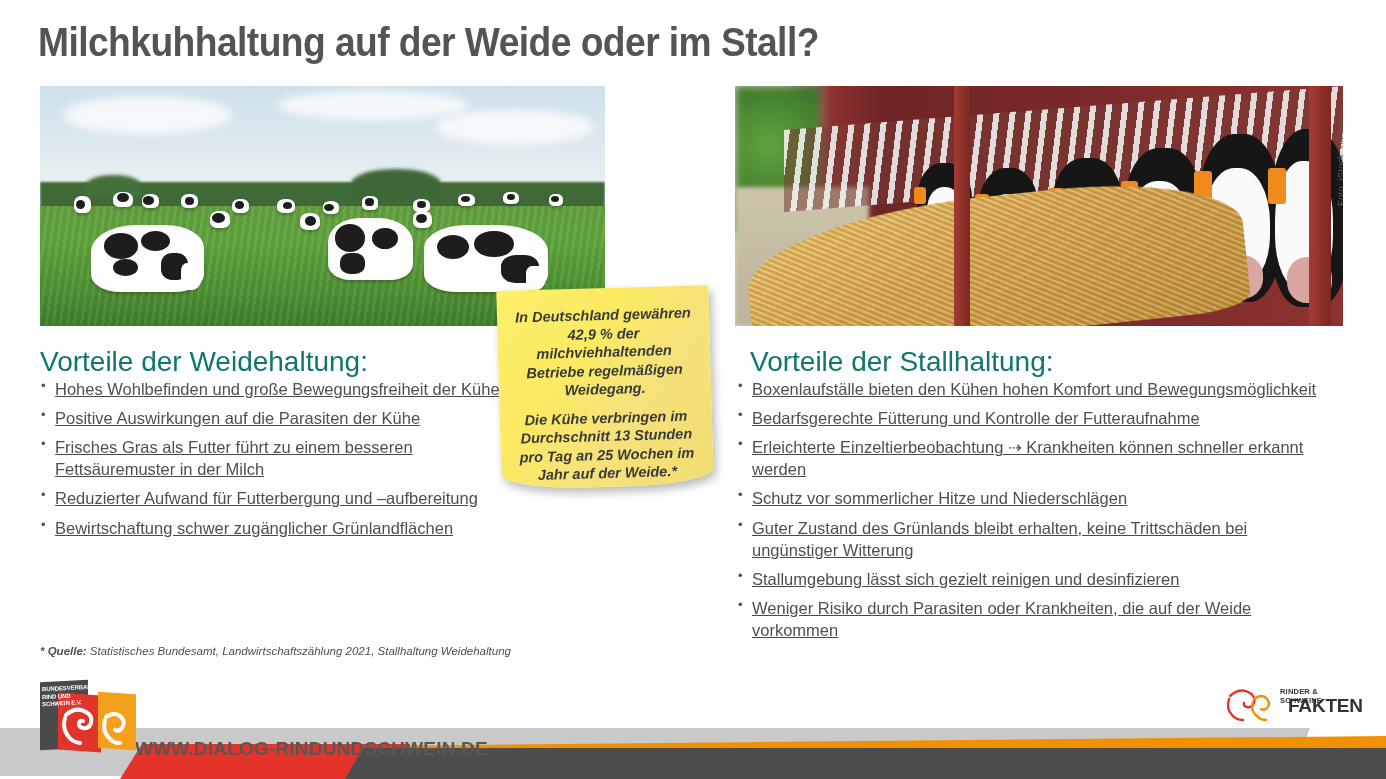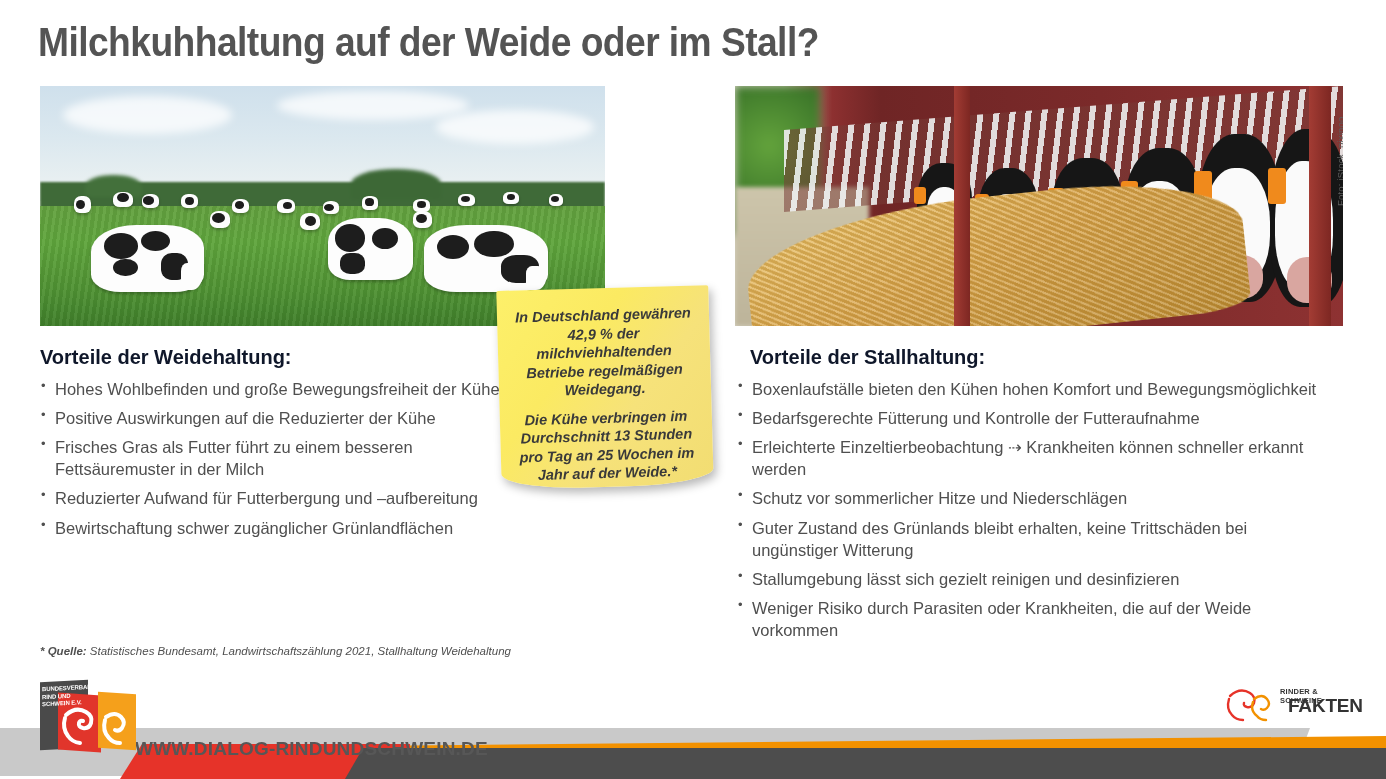--- a/index.html
+++ b/index.html
@@ -223,29 +223,30 @@
     color: #5e5e5e;
     white-space: nowrap;
     transform: rotate(-90deg);
     transform-origin: left top;
     letter-spacing: 0.2px;
   }
 
   
   .col-heading {
     position: absolute;
-    font-size: 20px;
-    font-weight: bold;
-    color: #0f172a;
+    font-size: 28px;
+    font-weight: normal;
+    color: #0f766e;
   }
   .bullets {
     position: absolute;
     margin: 0;
     padding: 0;
     list-style: none;
+    text-decoration: underline;
   }
   .bullets li {
     position: relative;
     padding-left: 15px;
     font-size: 16.5px;
     line-height: 1.34;
     color: #4f4f4f;
     margin-bottom: 7px;
   }
   .bullets li::before {
@@ -545,21 +546,21 @@
   <div class="straw"></div>
   <div class="post" style="left:36%;"></div>
   <div class="post" style="right:2%;width:22px;"></div>
 
   <span class="credit" style="left:600px; top:120px;">Foto: iStock_pixinoo</span>
 </div>
 
 <div class="col-heading" id="col-left">Vorteile der Weidehaltung:</div>
 <ul class="bullets" id="col-left-list">
   <li>Hohes Wohlbefinden und große Bewegungsfreiheit der Kühe</li>
-  <li>Positive Auswirkungen auf die Reduzierter der Kühe</li>
+  <li>Positive Auswirkungen auf die Parasiten der Kühe</li>
   <li>Frisches Gras als Futter führt zu einem besseren Fettsäuremuster in der Milch</li>
   <li>Reduzierter Aufwand für Futterbergung und –aufbereitung</li>
   <li>Bewirtschaftung schwer zugänglicher Grünlandflächen</li>
 </ul>
 
 <div class="col-heading" id="col-right">Vorteile der Stallhaltung:</div>
 <ul class="bullets" id="col-right-list">
   <li>Boxenlaufställe bieten den Kühen hohen Komfort und Bewegungsmöglichkeit</li>
   <li>Bedarfsgerechte Fütterung und Kontrolle der Futteraufnahme</li>
   <li>Erleichterte Einzeltierbeobachtung ⇢ Krankheiten können schneller erkannt werden</li>

